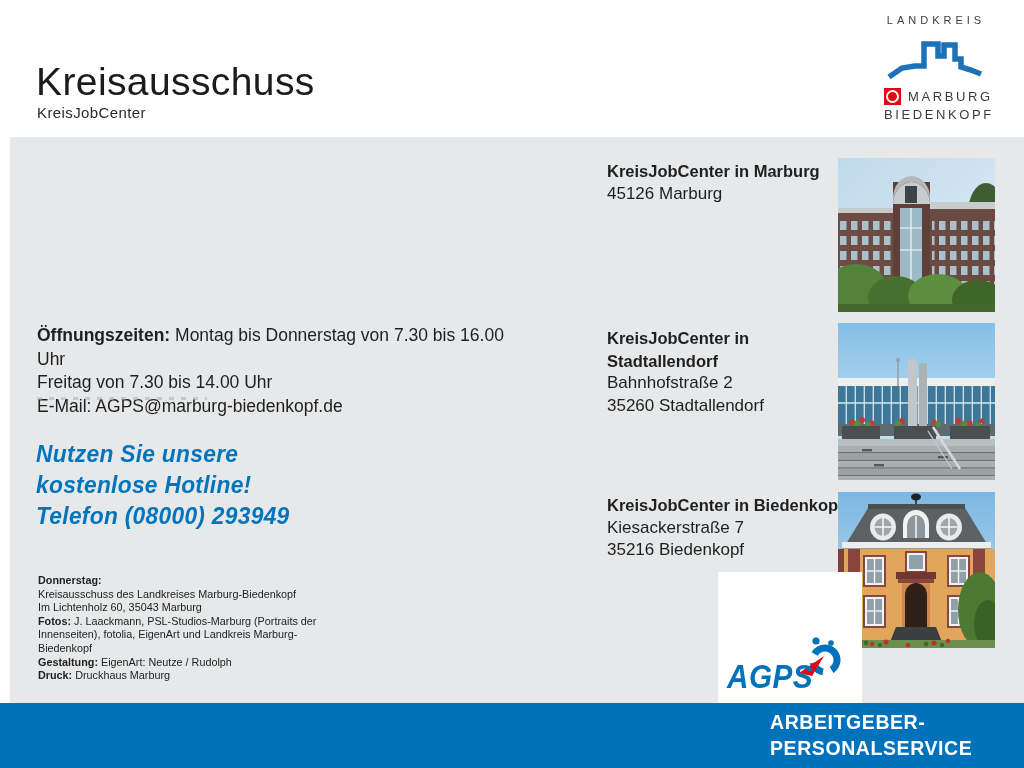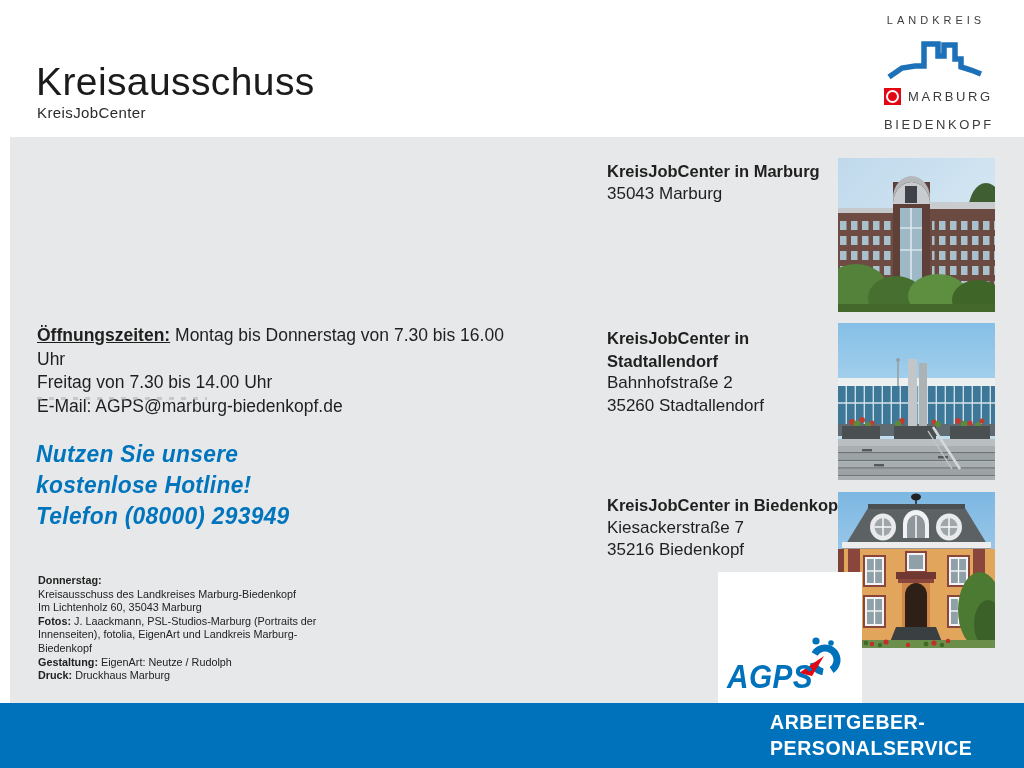--- a/index.html
+++ b/index.html
@@ -12,28 +12,28 @@
   .subtitle{left:37px;top:104px;font-size:15px;letter-spacing:.4px;color:#2a2a2a;}
 
   
   .lk-logo{left:882px;top:14px;width:108px;text-align:center;color:#3c3c3b;}
   .lk-line1{font-size:11px;letter-spacing:4px;font-weight:500;white-space:nowrap;text-align:center;}
   .lk-skyline{margin:6px 0 2px 0;}
   .lk-brandrow{display:flex;align-items:center;justify-content:flex-start;gap:7px;margin:2px 0 0 2px;}
   .lk-square{width:17px;height:17px;background:var(--accent-red,#E30613);display:flex;align-items:center;justify-content:center;flex:0 0 auto;}
   .lk-ring{width:9px;height:9px;border:2.5px solid #fff;border-radius:50%;}
   .lk-line2,.lk-line3{font-size:13px;letter-spacing:2.6px;font-weight:500;white-space:nowrap;}
-  .lk-line3{margin:12px 0 0 2px;text-align:left;}
+  .lk-line3{margin:2px 0 0 2px;text-align:left;}
 
   
   .graybox{left:10px;top:137px;width:1014px;height:567px;background:var(--bg-gray,#E7E8E9);}
 
   
   .opening{left:37px;top:324px;width:480px;font-size:17.5px;line-height:23.5px;color:#1f1f1f;}
-  .opening b{font-weight:bold;text-decoration:underline;}
+  .opening b{font-weight:bold;}
   .clipped-line{left:37px;top:397px;width:170px;height:3px;opacity:.55;
     background:repeating-linear-gradient(90deg,#adadaf 0 5px,transparent 5px 12px);}
 
   
   .hotline{left:36px;top:438px;font-size:24.5px;line-height:31px;font-weight:bold;font-style:italic;
     color:var(--hotline-blue,#0075BE);transform:scaleX(.93);transform-origin:left top;white-space:nowrap;letter-spacing:.3px;}
 
   
   .imprint{left:38px;top:574px;font-size:10.8px;line-height:13.6px;color:#222;width:300px;}
   .imprint b{font-weight:bold;}
@@ -100,21 +100,21 @@
     <div>Kreisausschuss des Landkreises Marburg-Biedenkopf</div>
     <div>Im Lichtenholz 60, 35043 Marburg</div>
     <div><b>Fotos:</b><span> J. Laackmann, PSL-Studios-Marburg (Portraits der</span></div>
     <div>Innenseiten), fotolia, EigenArt und Landkreis Marburg-Biedenkopf</div>
     <div><b>Gestaltung:</b><span> EigenArt: Neutze / Rudolph</span></div>
     <div><b>Druck:</b><span> Druckhaus Marburg</span></div>
   </div>
 
   <div class="abs loc loc1">
     <div class="loc-title">KreisJobCenter in Marburg</div>
-    <div>35043 Marburg</div>
+    <div>45126 Marburg</div>
   </div>
   <div class="abs loc loc2">
     <div class="loc-title">KreisJobCenter in Stadtallendorf</div>
     <div>Bahnhofstraße 2</div>
     <div>35260 Stadtallendorf</div>
   </div>
   <div class="abs loc loc3">
     <div class="loc-title">KreisJobCenter in Biedenkopf</div>
     <div>Kiesackerstraße 7</div>
     <div>35216 Biedenkopf</div>

